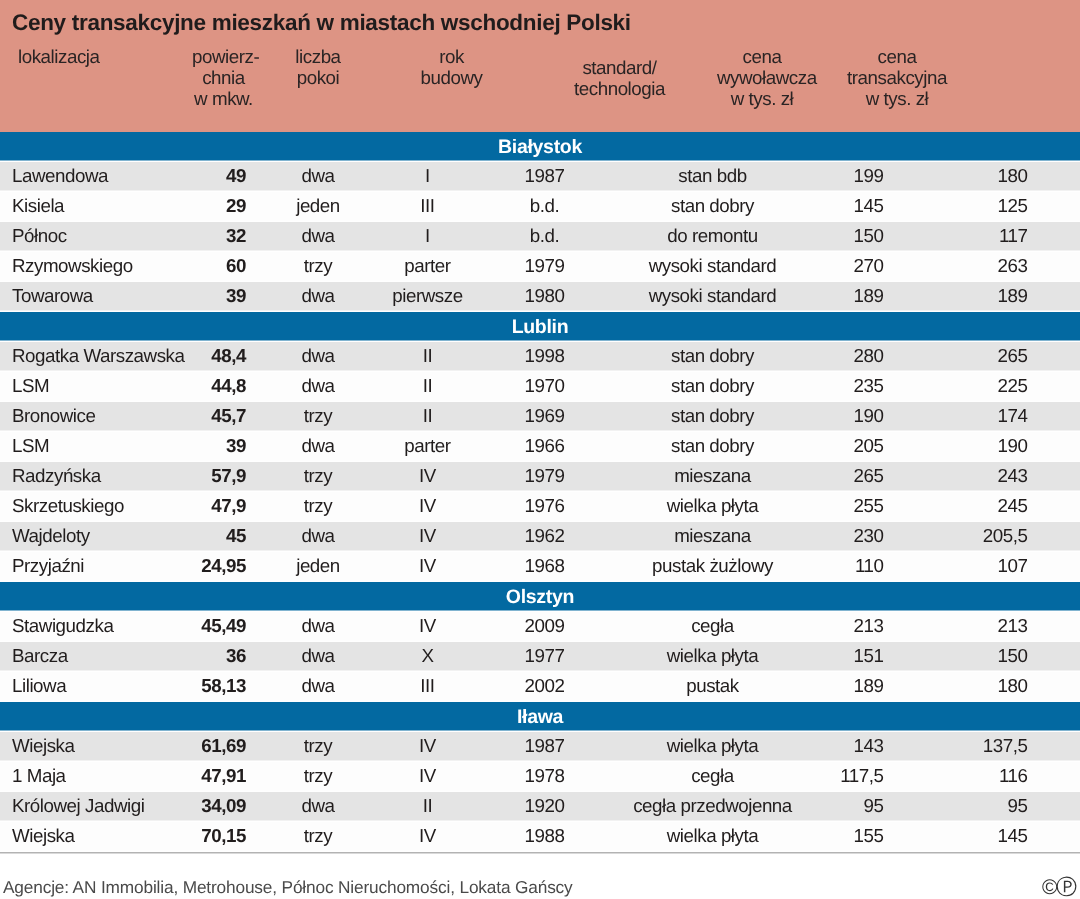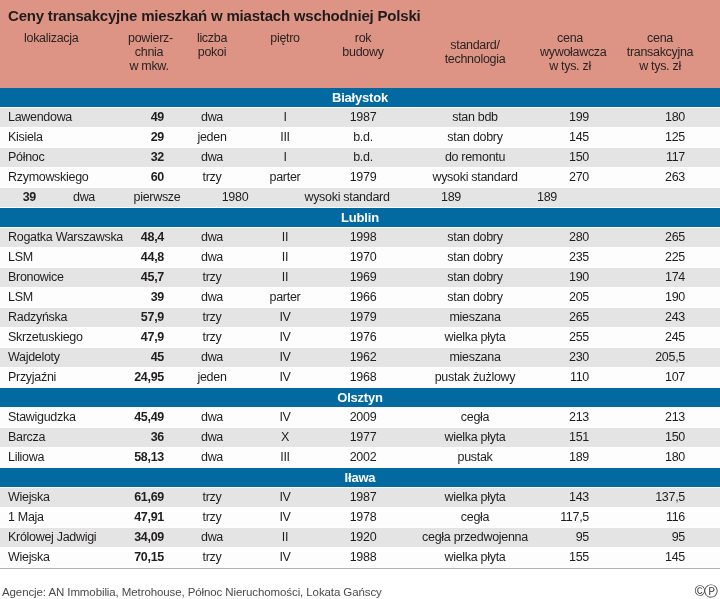--- a/index.html
+++ b/index.html
@@ -8,21 +8,21 @@
     font-family:"Liberation Sans",sans-serif;color:#211d1d;background:#fff;
   }
   
   .header{background:#dd9484;height:88px;box-sizing:border-box;padding-top:7px;}
   .title{font-size:15px;font-weight:bold;padding-left:8px;letter-spacing:-0.2px;color:#201c1c;}
   .cols{display:flex;margin-top:7px;font-size:12.5px;line-height:14px;letter-spacing:-0.3px;color:#2a2424;}
   .hc{white-space:pre-line;text-align:center;box-sizing:border-box;}
   
   .c1{width:128px;} .c2{width:42px;} .c3{width:84px;} .c4{width:62px;}
   .c5{width:94px;} .c6{width:130px;} .c7{width:60px;} .c8{width:120px;}
-  .hc.c1{text-align:left;padding-left:24px;}
+  .hc.c1{text-align:left;padding-left:12px;}
   .hc.c6{padding-top:7px;}
   
   .section-bar{
     height:20px;background:#0369a1;color:#fff;font-weight:bold;text-align:center;
     font-size:13px;line-height:19px;box-sizing:border-box;border-bottom:1px solid #fff;
     letter-spacing:-0.2px;
   }
   .row{
     display:flex;height:20px;line-height:19px;font-size:12.5px;box-sizing:border-box;
     border-bottom:1px solid #fff;background:#fdfdfd;letter-spacing:-0.3px;color:#211d1d;
@@ -48,21 +48,20 @@
 
   <div class="header">
     <div class="title">Ceny transakcyjne mieszkań w miastach wschodniej Polski</div>
     <div class="cols">
       <div class="hc c1">lokalizacja</div>
       <div class="hc c2">powierz-
 chnia
 w mkw.</div>
       <div class="hc c3">liczba
 pokoi</div>
-      <div class="hc c4">piętro</div>
       <div class="hc c5">rok
 budowy</div>
       <div class="hc c6">standard/
 technologia</div>
       <div class="hc c7">cena
 wywoławcza
 w tys. zł</div>
       <div class="hc c8">cena
 transakcyjna
 w tys. zł</div>
@@ -105,20 +104,21 @@
         <div class="cell c1">Rzymowskiego</div>
         <div class="cell c2">60</div>
         <div class="cell c3">trzy</div>
         <div class="cell c4">parter</div>
         <div class="cell c5">1979</div>
         <div class="cell c6">wysoki standard</div>
         <div class="cell c7">270</div>
         <div class="cell c8">263</div>
       </div>
       <div class="row shaded">
+        <div class="cell c1">Towarowa</div>
         <div class="cell c2">39</div>
         <div class="cell c3">dwa</div>
         <div class="cell c4">pierwsze</div>
         <div class="cell c5">1980</div>
         <div class="cell c6">wysoki standard</div>
         <div class="cell c7">189</div>
         <div class="cell c8">189</div>
       </div>
       <div class="section-bar">Lublin</div>
       <div class="row shaded">

